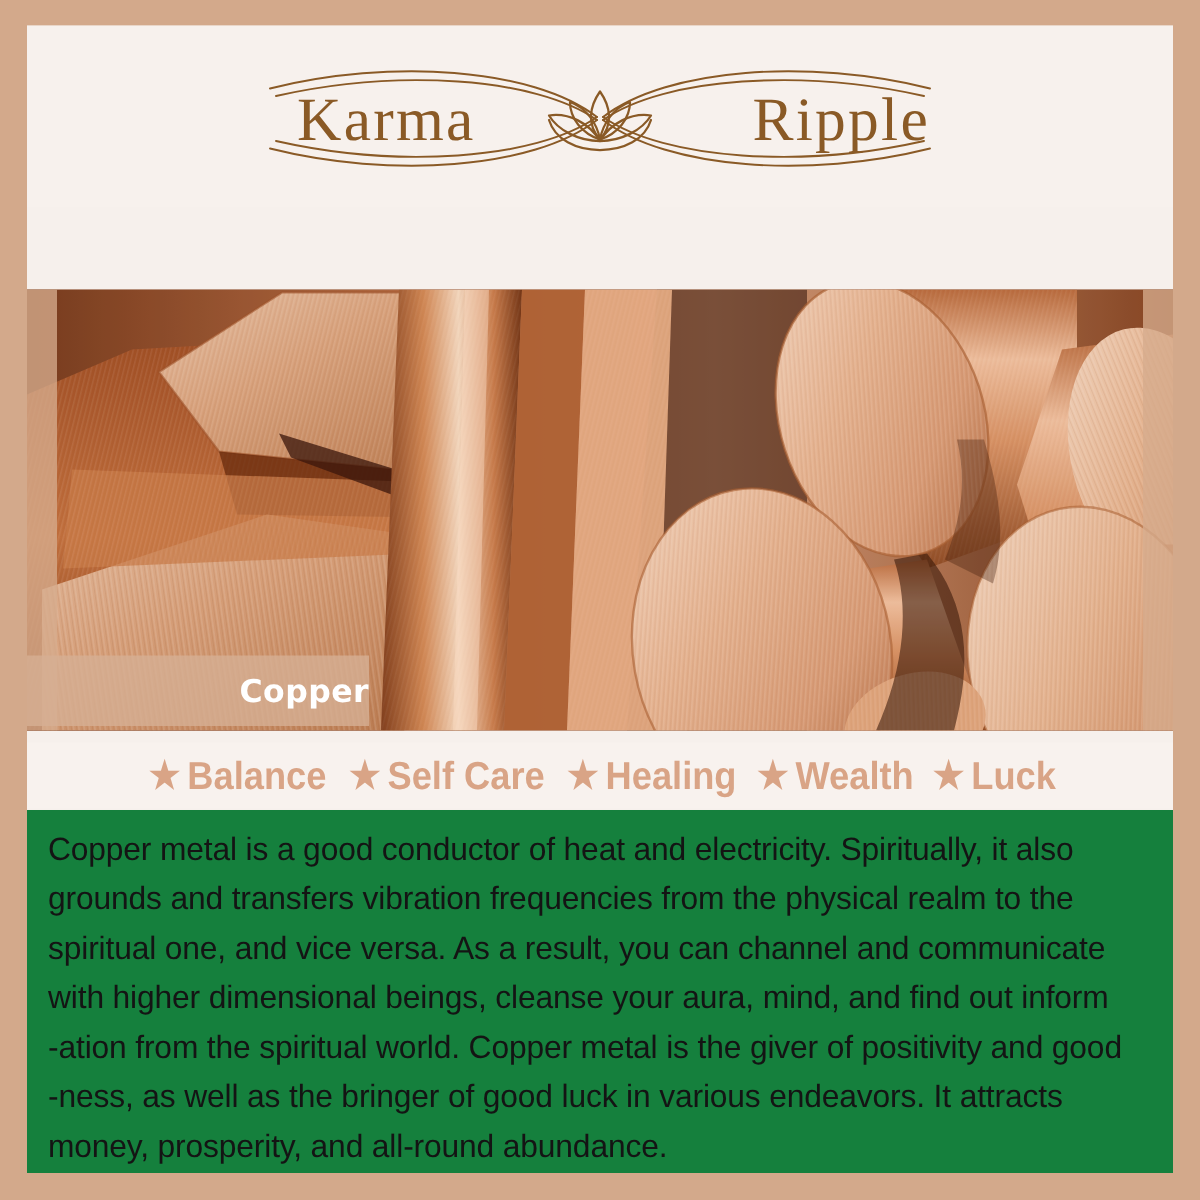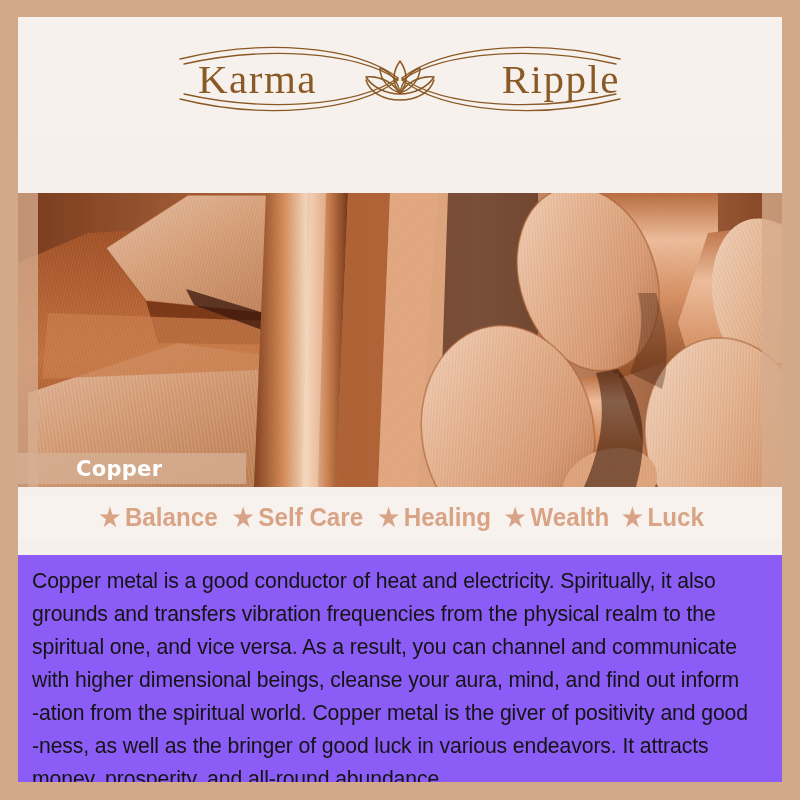--- a/index.html
+++ b/index.html
@@ -110,24 +110,25 @@
   }
   .photo-gutter.left  { left: 0; }
   .photo-gutter.right { right: 0; }
 
   
   .caption-bar {
     position: absolute;
     left: 0;
     bottom: 3px;
     width: 228px;
-    height: 31px;
+    height: 47px;
     background: rgba(214,175,148,0.80);
     display: flex;
     align-items: center;
+    justify-content: flex-end;
   }
   .caption-text {
     margin-left: 58px;
     color: #ffffff;
     font-family: "DejaVu Sans", sans-serif;
     font-weight: bold;
     font-size: 21px;
     letter-spacing: 0.3px;
   }
 
@@ -158,24 +159,24 @@
     line-height: 1;
     margin: 0 5px 0 4px;
     color: #d9a486;
   }
   .benefit .blabel { margin-right: 2px; }
 
   
   .body-copy {
     position: absolute;
     left: 0;
-    top: 538px;
+    top: 523px;
     width: 764px;
     height: 242px;
-    background: #8b5cf6;
+    background: #15803d;
     box-sizing: border-box;
     padding: 10px 14px 0 14px;
   }
   .body-copy p {
     margin: 0;
     font-family: "Liberation Sans Narrow", "Liberation Sans", sans-serif;
     font-size: 21.5px;
     line-height: 33px;
     color: #141414;
     font-weight: normal;

